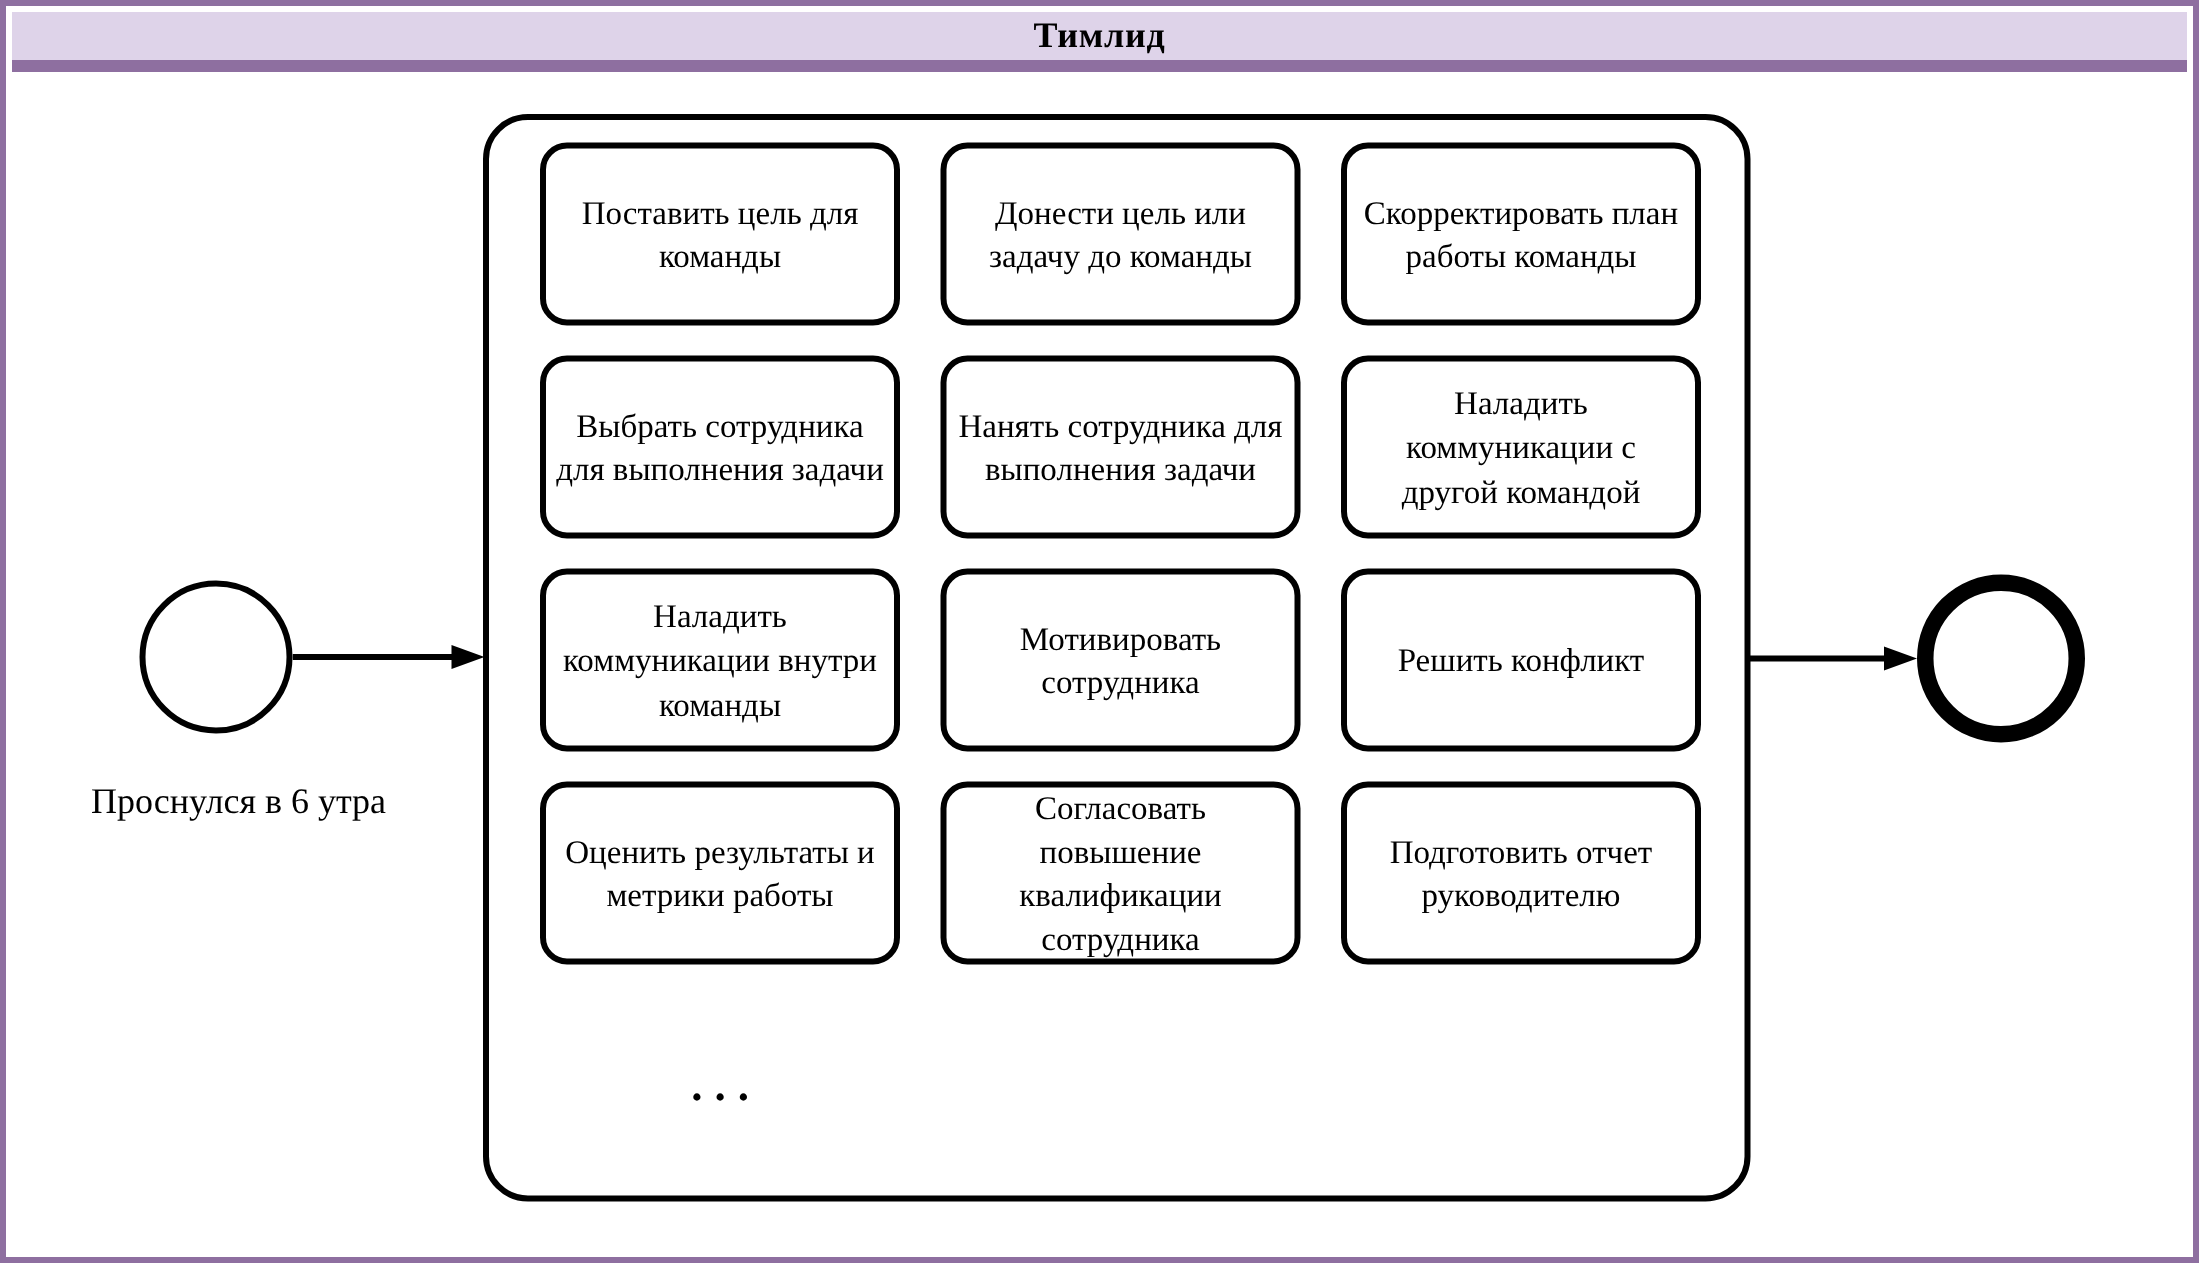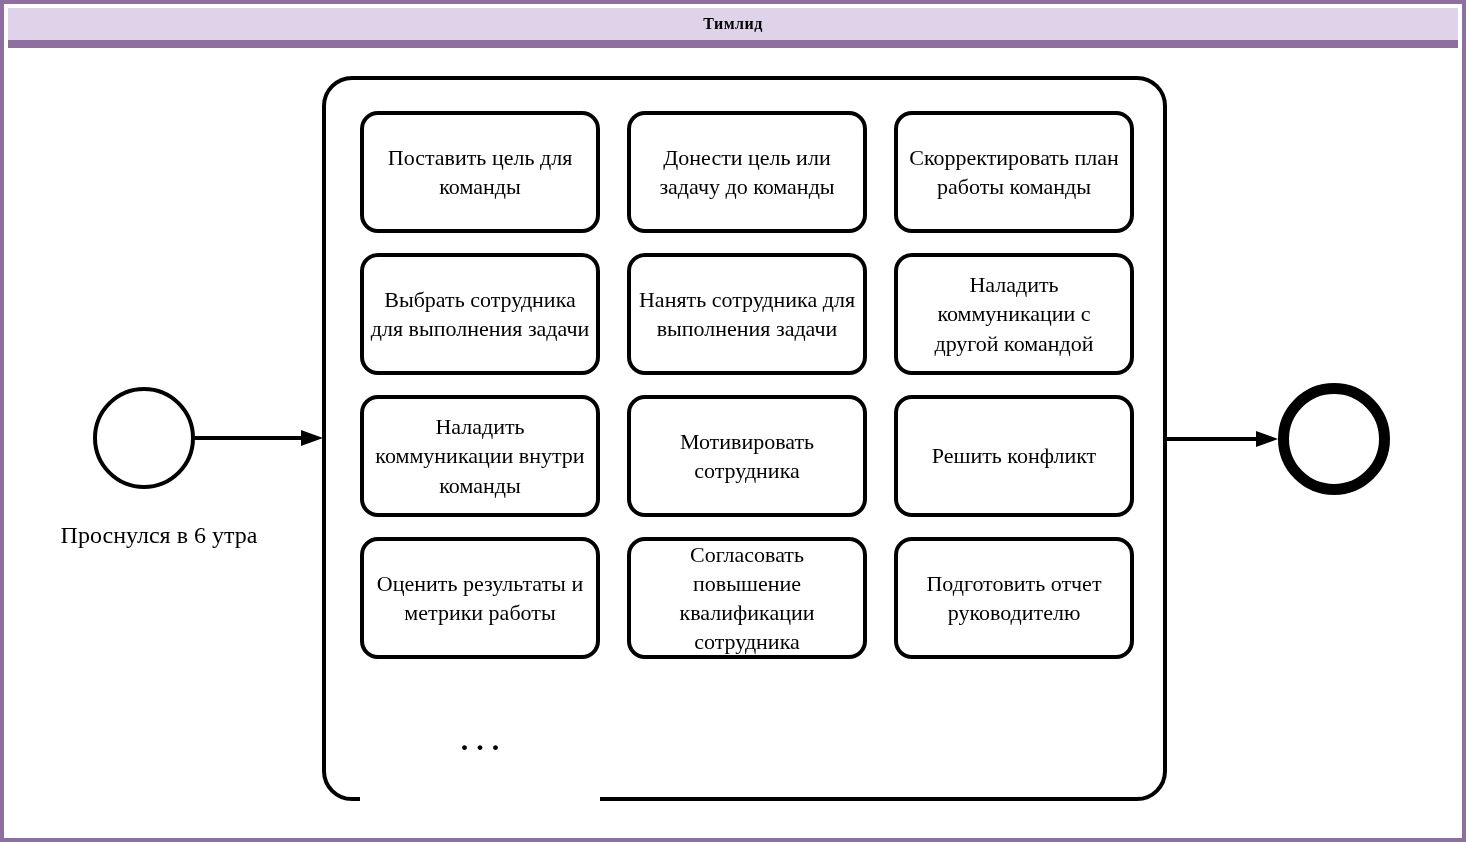--- a/index.html
+++ b/index.html
@@ -30,41 +30,41 @@
     right: 4px;
     top: 4px;
     height: 32px;
     background: #ded3e9;
     border-bottom: 8px solid #8e6fa0;
     display: flex;
     align-items: center;
     justify-content: center;
   }
   .pool-title {
-    font-size: 16px;
+    font-size: 24px;
     font-weight: bold;
     letter-spacing: 0.5px;
   }
   
   .activity-container {
     position: absolute;
     left: 322px;
     top: 76px;
     width: 845px;
     height: 725px;
     border: 4px solid #000000;
     border-radius: 30px;
     box-sizing: border-box;
     background: #ffffff;
   }
   
   .task-grid {
     position: absolute;
     left: 360px;
-    top: 111px;
+    top: 95px;
     display: grid;
     grid-template-columns: repeat(3, 240px);
     grid-auto-rows: 122px;
     column-gap: 27px;
     row-gap: 20px;
   }
   .task {
     border: 4px solid #000000;
     border-radius: 18px;
     background: #ffffff;

